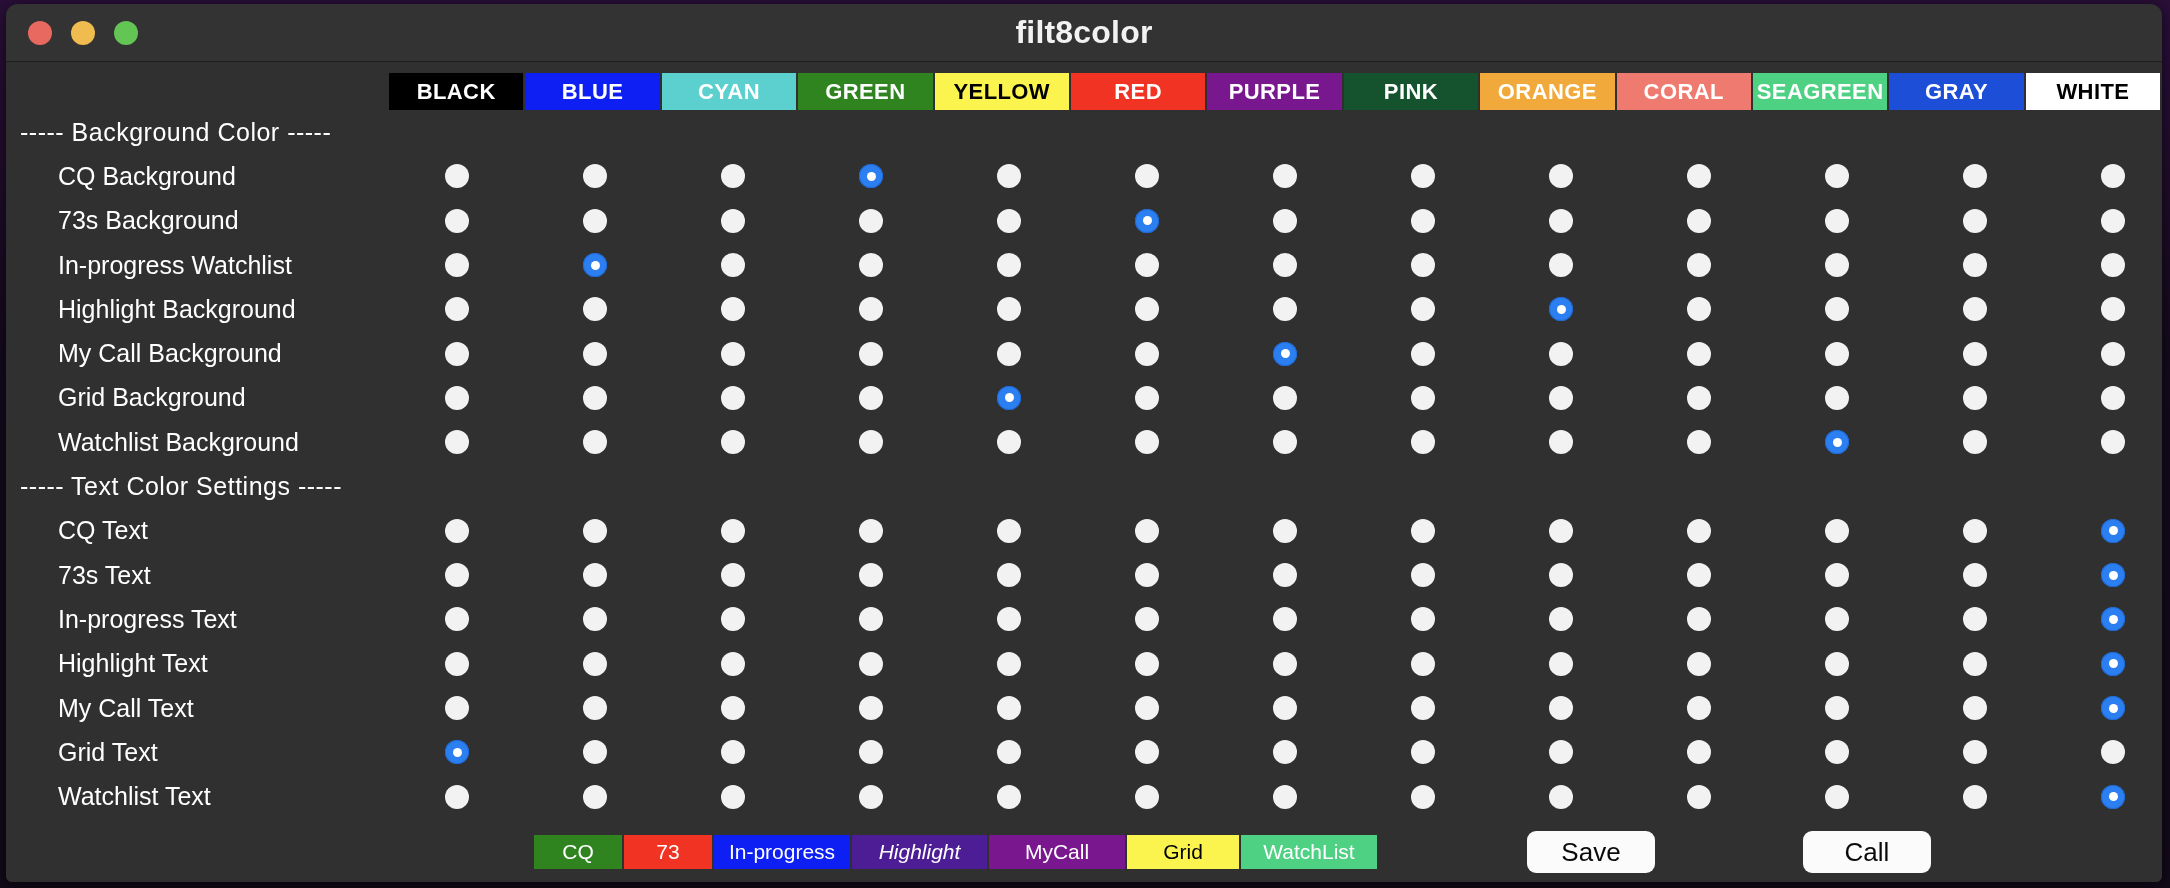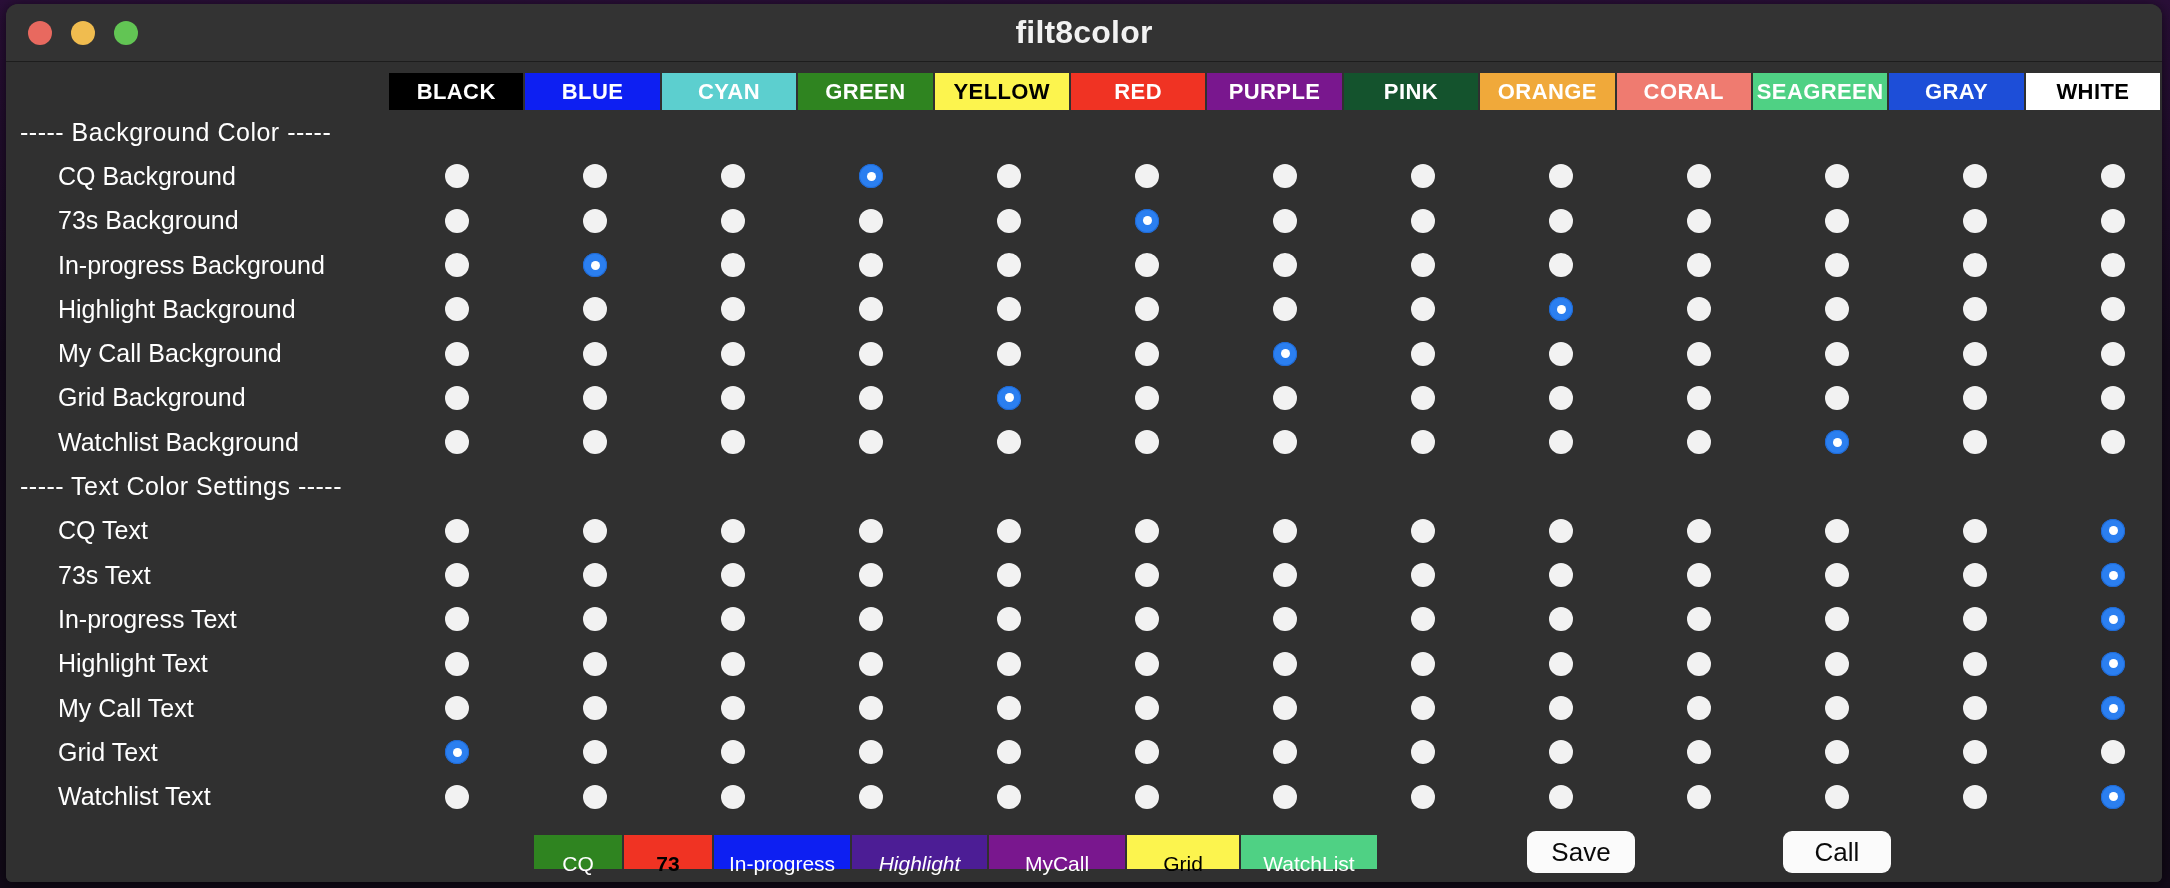--- a/index.html
+++ b/index.html
@@ -153,32 +153,32 @@
     padding-left: 528px;
   }
   .swatch {
     height: 34px;
     line-height: 34px;
     text-align: center;
     font-size: 21px;
     margin-right: 2px;
     cursor: pointer;
     white-space: nowrap;
-    padding: 12px 6px;
+    padding: 0 6px;
     min-width: 88px;
   }
   .action-wrap { margin-left: 148px; display: flex; align-items: center; }
   .action {
     background: #fbfbfb;
     color: #0a0a0a;
     font-size: 26px;
     border-radius: 9px;
     border: none;
     height: 42px;
-    width: 108px;
+    width: 128px;
     cursor: pointer;
     font-family: "Liberation Sans", sans-serif;
   }
   .action.quit { margin-left: 148px; }
 </style>
 </head>
 <body>
 
 <div id="root">
   <div class="window">
@@ -294,21 +294,21 @@
               </div>
               <div class="cell">
                 <span class="radio"></span>
               </div>
               <div class="cell">
                 <span class="radio"></span>
               </div>
             </div>
           </div>
           <div class="row">
-            <div class="label">In-progress Background</div>
+            <div class="label">In-progress Watchlist</div>
             <div class="cellstrip">
               <div class="cell">
                 <span class="radio"></span>
               </div>
               <div class="cell">
                 <span class="radio on"></span>
               </div>
               <div class="cell">
                 <span class="radio"></span>
               </div>
@@ -829,21 +829,21 @@
               <div class="cell">
                 <span class="radio on"></span>
               </div>
             </div>
           </div>
         </div>
 
       <div class="footer">
         <div class="swatch-strip" id="swatch-strip" style="display:flex;align-items:center;">
             <div class="swatch" style="background: rgb(47, 132, 32); color: rgb(255, 255, 255); width: 88px;">CQ</div>
-            <div class="swatch" style="background: rgb(240, 51, 35); color: #000000; width: 82px; font-weight: bold;">73</div>
+            <div class="swatch" style="background: rgb(240, 51, 35); color: #ffffff; width: 82px;">73</div>
             <div class="swatch" style="background: rgb(13, 31, 242); color: rgb(255, 255, 255); width: 136px;">In-progress</div>
             <div class="swatch" style="background: #4c1d95; color: rgb(255, 255, 255); width: 135px; font-style: italic;">Highlight</div>
             <div class="swatch" style="background: rgb(121, 23, 142); color: rgb(255, 255, 255); width: 136px;">MyCall</div>
             <div class="swatch" style="background: rgb(252, 244, 78); color: rgb(0, 0, 0); width: 112px;">Grid</div>
             <div class="swatch" style="background: rgb(79, 209, 132); color: rgb(255, 255, 255); width: 136px;">WatchList</div>
           </div>
         <div class="action-wrap">
           <button class="action">Save</button>
           <button class="action quit">Call</button>
         </div>

